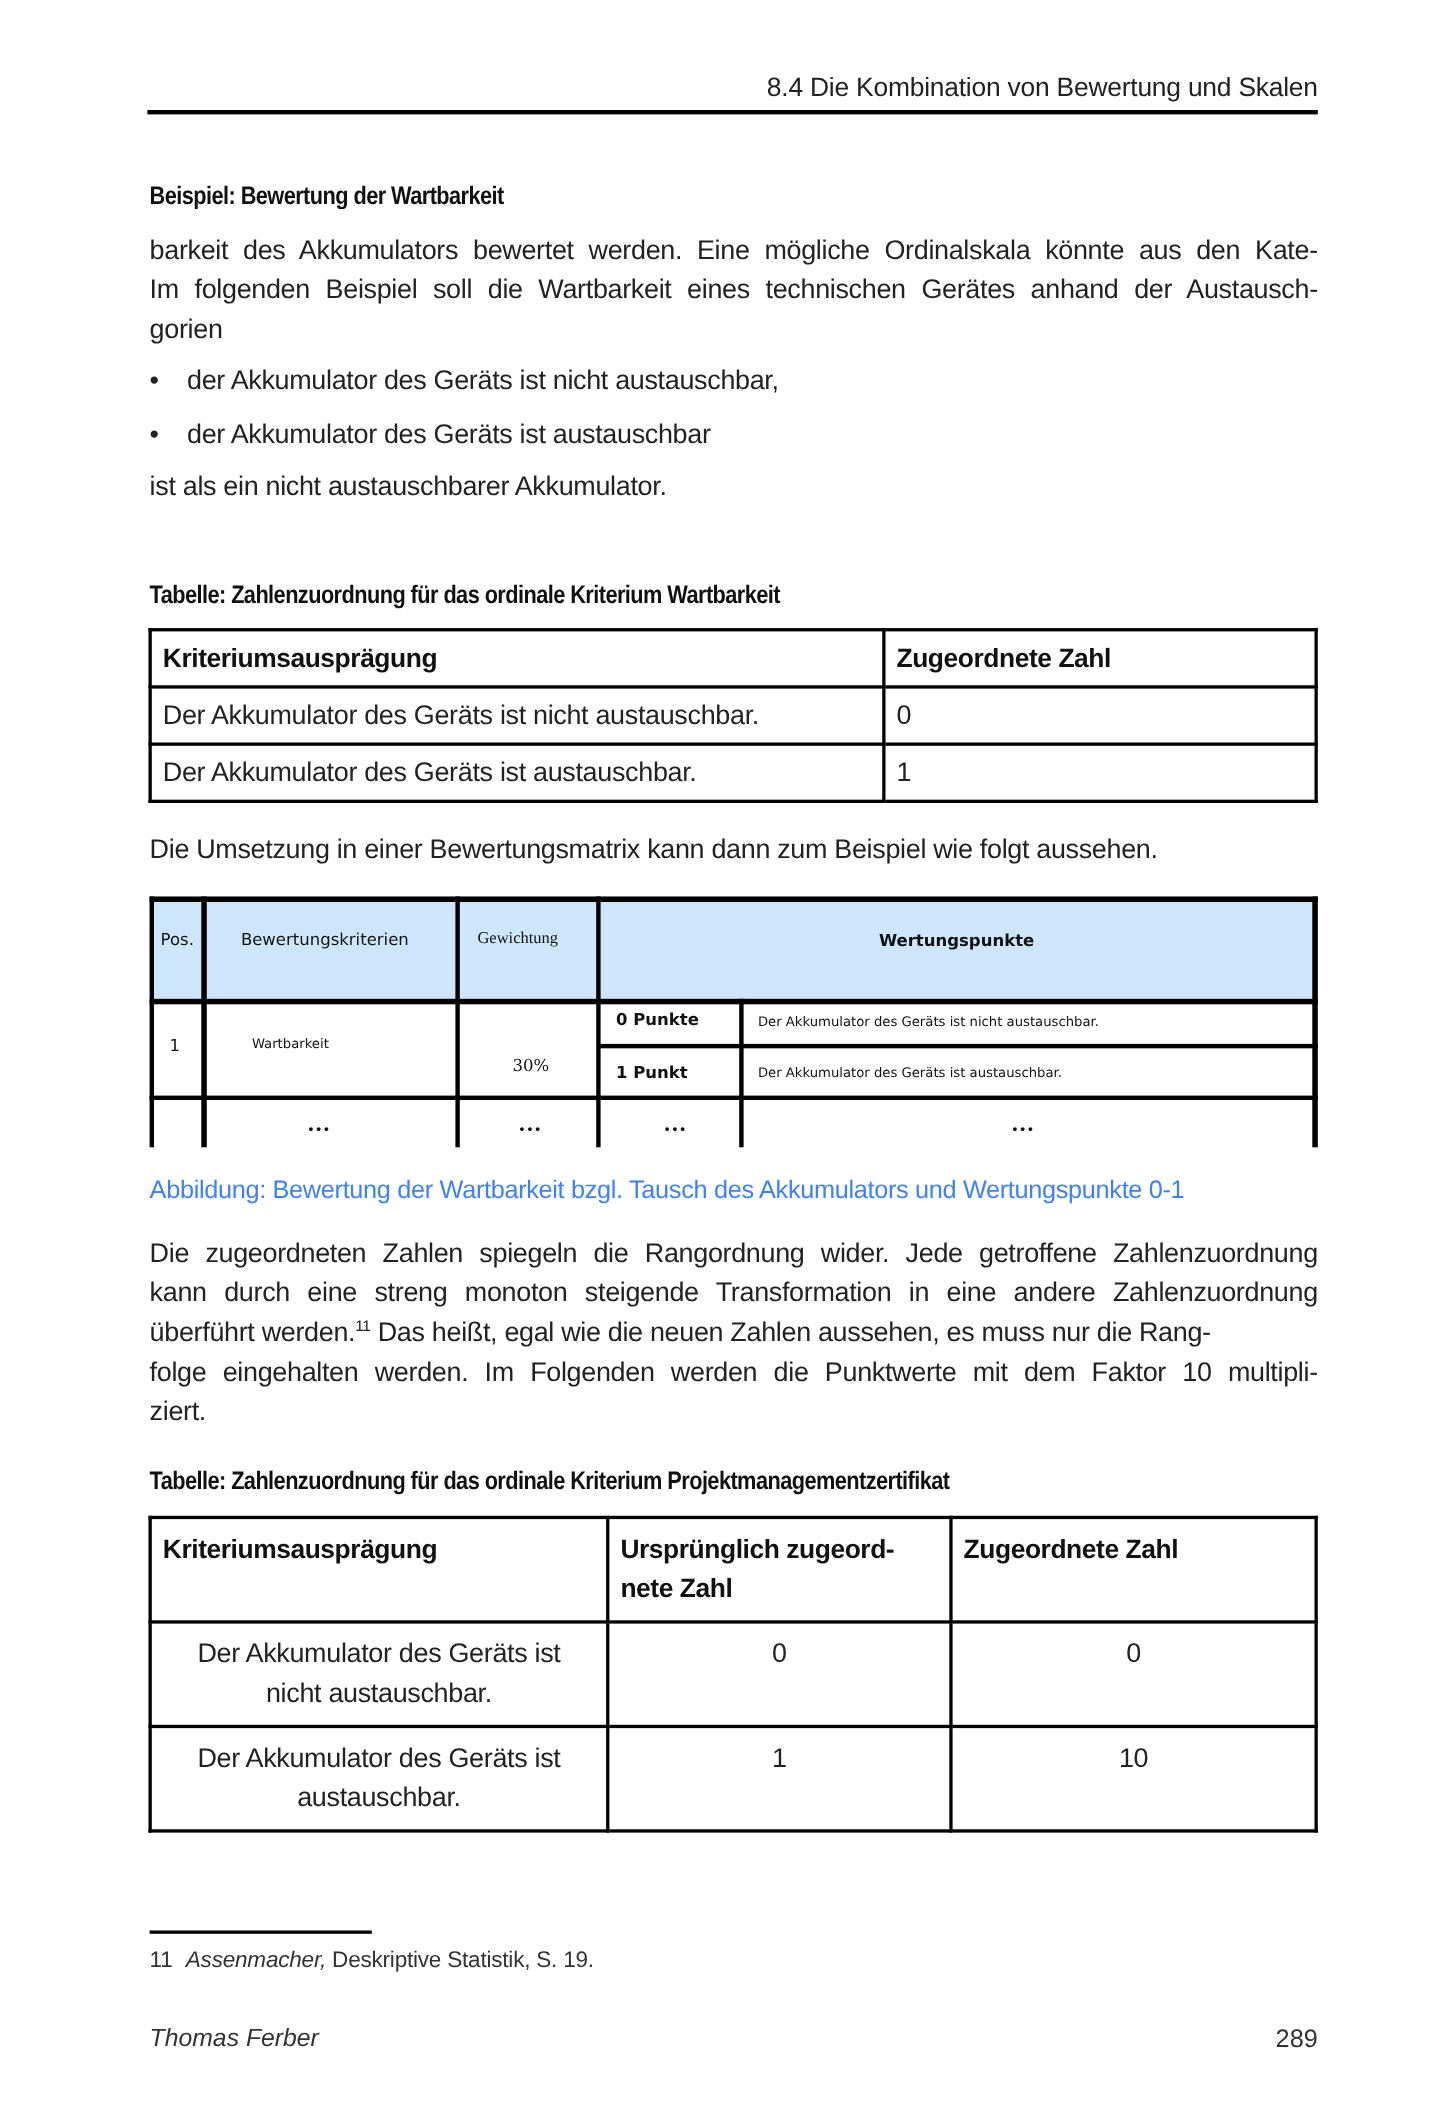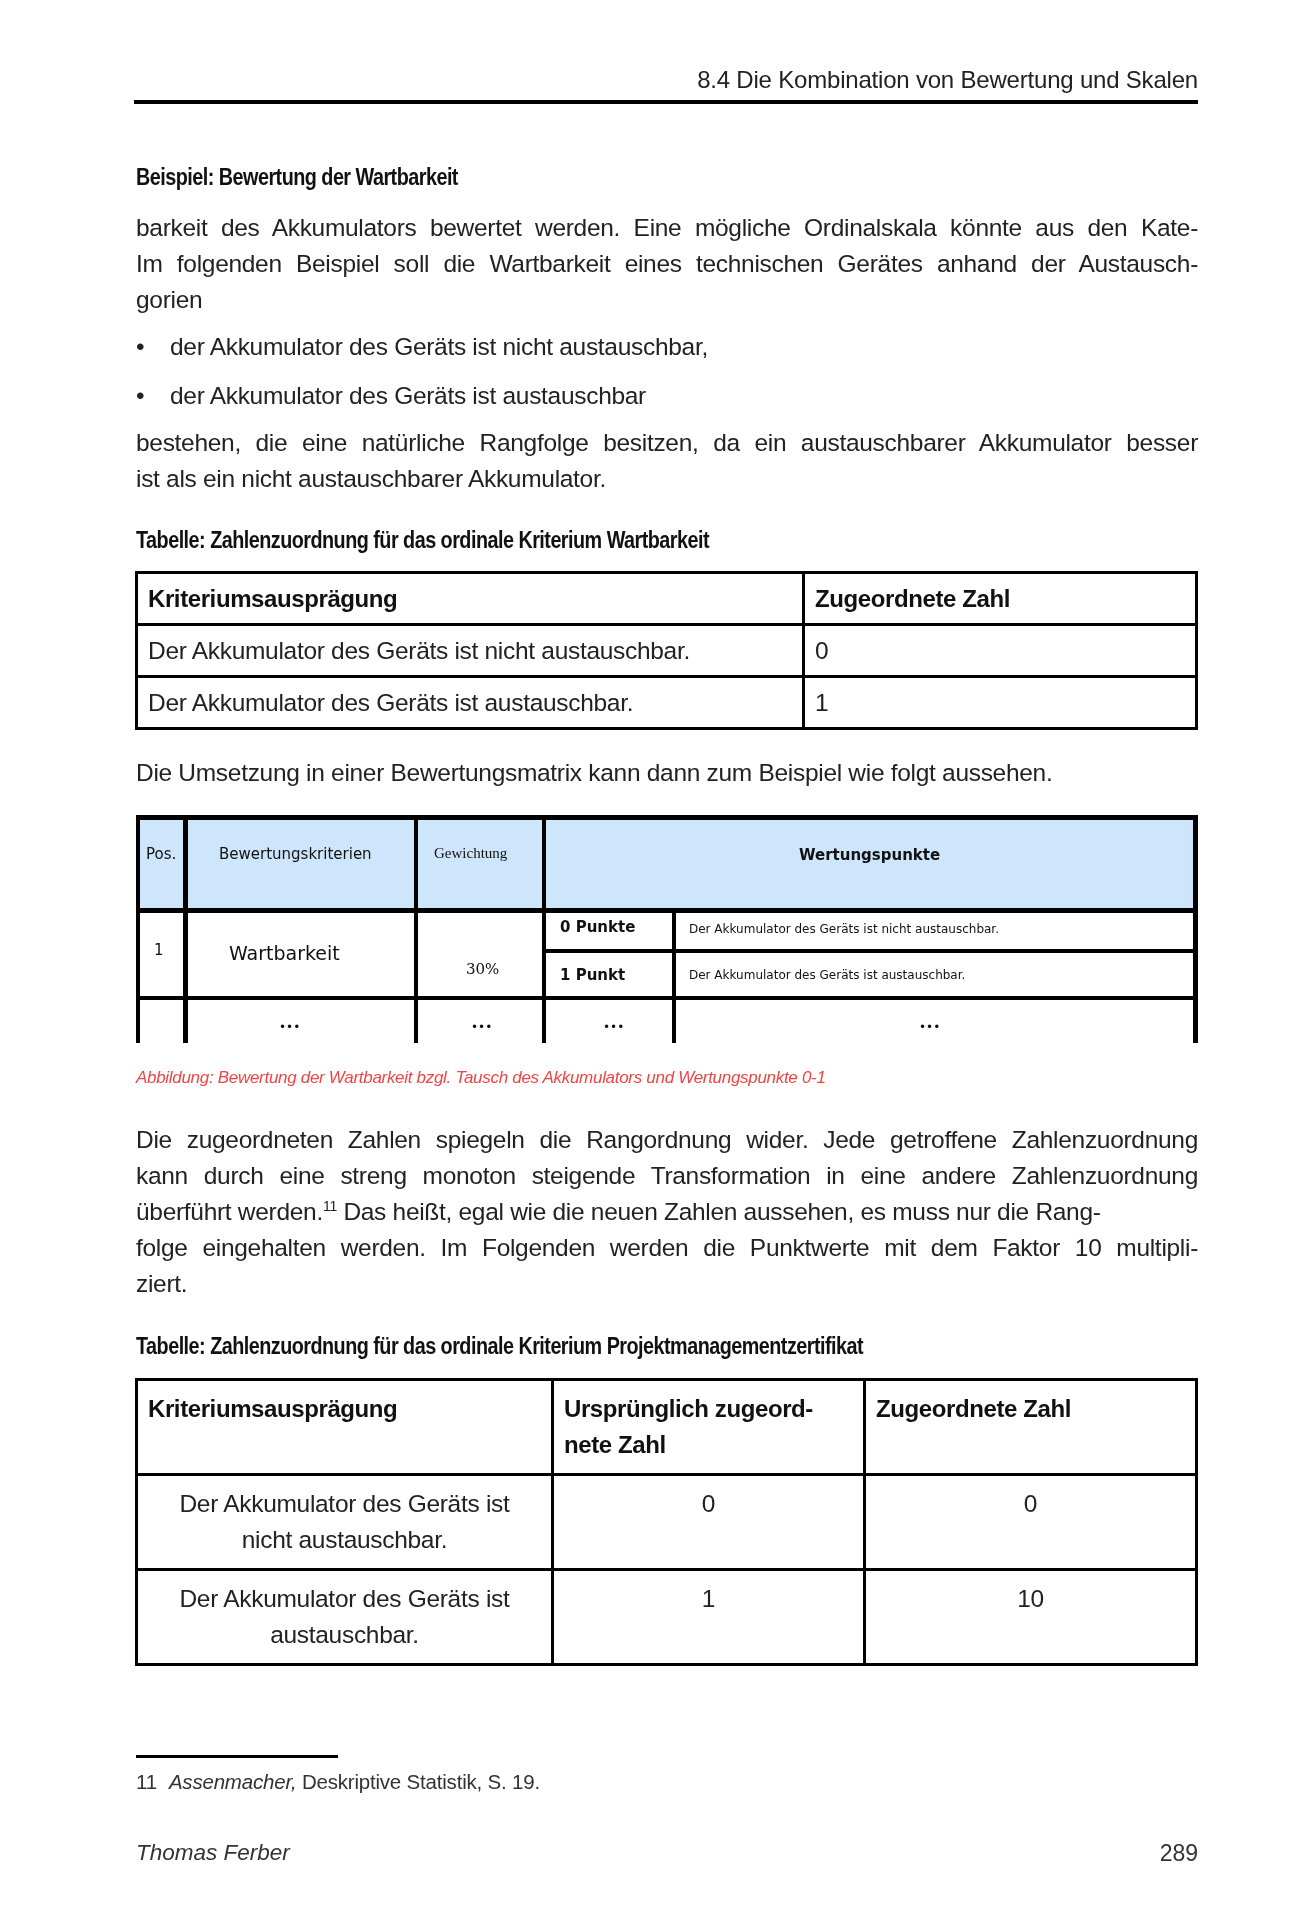--- a/index.html
+++ b/index.html
@@ -62,22 +62,22 @@
     .matrix {
       position: absolute; left: 136px; top: 815px; width: 1062px; height: 228px;
       font-family: "DejaVu Sans", sans-serif; color: #111;
     }
     .matrix .cell { position: absolute; }
     .matrix .hdr { background: #cde6fb; }
     .matrix .txt { position: absolute; white-space: nowrap; }
     .vline, .hline { position: absolute; background: #000; }
 
     .caption {
-      position: absolute; left: 136px; top: 1068px; font-size: 17px; font-style: italic;
-      color: #ef4444; white-space: nowrap; letter-spacing: -0.3px;
+      position: absolute; left: 136px; top: 1068px; font-size: 23px; 
+      color: #3b82f6; white-space: nowrap; letter-spacing: -0.3px;
     }
 
     table.t2 { top: 1378px; }
     table.t2 td { vertical-align: top; padding: 10px 10px; line-height: 36px; }
     table.t2 tr.hr { height: 90px; }
     table.t2 tr.dr { height: 88px; text-align: center; }
     table.t2 td.c1 { width: 416px; }
     table.t2 td.c2 { width: 312px; }
 
     .fn-rule { position: absolute; left: 136px; top: 1755px; width: 202px; height: 3px; background: #000; }
@@ -112,21 +112,20 @@
   </div>
 
   <div class="bullet" style="top:333px;">
     <span class="dot">•</span><span>der Akkumulator des Geräts ist nicht austauschbar,</span>
   </div>
   <div class="bullet" style="top:382px;">
     <span class="dot">•</span><span>der Akkumulator des Geräts ist austauschbar</span>
   </div>
 
   <div class="para" style="top:425px;">
-    <span class="line just">bestehen, die eine natürliche Rangfolge besitzen, da ein austauschbarer Akkumulator besser</span>
     <span class="line">ist als ein nicht austauschbarer Akkumulator.</span>
   </div>
 
   <div class="h-bold" style="top:527px;">Tabelle: Zahlenzuordnung für das ordinale Kriterium Wartbarkeit</div>
 
   <table class="t1">
     <tbody>
         <tr>
       <td class="c1 th">Kriteriumsausprägung</td>
       <td class="th">Zugeordnete Zahl</td>
@@ -149,21 +148,21 @@
   <div class="matrix">
 
     <div class="cell hdr" style="left:0; top:0; width:1062px; height:93px;"></div>
 
     <div class="txt" style="left:10px; top:30px; font-size:15px;">Pos.</div>
     <div class="txt" style="left:83px; top:30px; font-size:15px;">Bewertungskriterien</div>
     <div class="txt" style="left:298px; top:30px; font-size:15px;font-family:Liberation Serif, serif;">Gewichtung</div>
     <div class="txt" style="left:663px; top:31px; font-size:15px; font-weight:700;">Wertungspunkte</div>
 
     <div class="txt" style="left:18px; top:126px; font-size:15px;">1</div>
-    <div class="txt" style="left:93px; top:127px; font-size:19px;">Wartbarkeit</div>
+    <div class="txt" style="left:93px; top:127px; font-size:12px;">Wartbarkeit</div>
     <div class="txt" style="left:330px; top:145px; font-size:15px; font-family:'DejaVu Serif', serif;">30%</div>
 
     <div class="txt" style="left:424px; top:103px; font-size:15px; font-weight:700;">0 Punkte</div>
     <div class="txt" style="left:553px; top:107px; font-size:12px;">Der Akkumulator des Geräts ist nicht austauschbar.</div>
     <div class="txt" style="left:424px; top:151px; font-size:15px; font-weight:700;">1 Punkt</div>
     <div class="txt" style="left:553px; top:153px; font-size:12px;">Der Akkumulator des Geräts ist austauschbar.</div>
 
     <div class="txt" style="left:143px; top:205px; font-size:12px;">•••</div>
     <div class="txt" style="left:335px; top:205px; font-size:12px;">•••</div>
     <div class="txt" style="left:467px; top:205px; font-size:12px;">•••</div>

